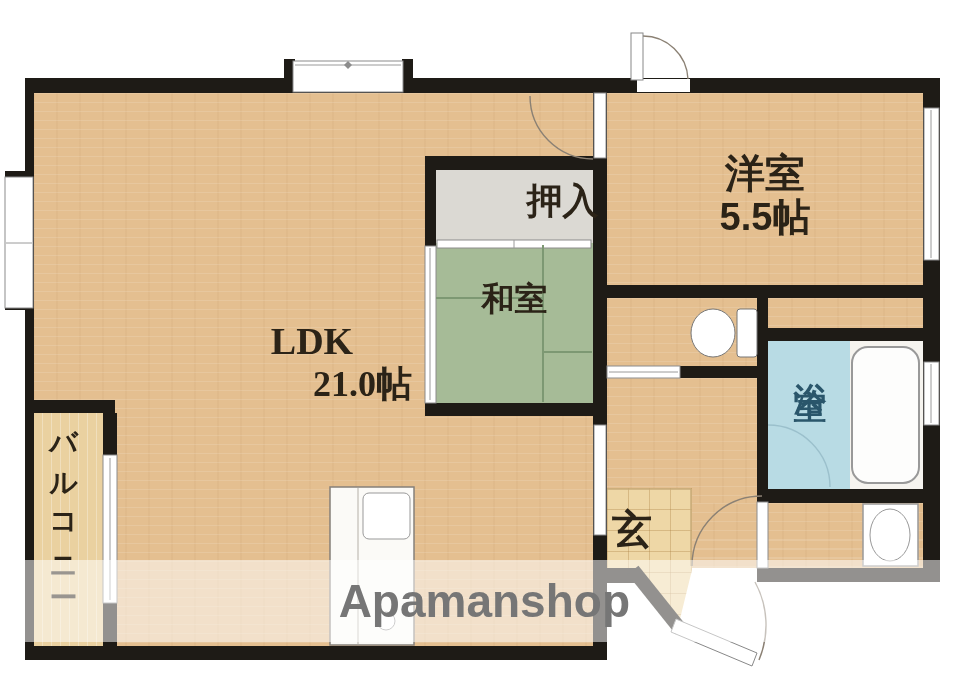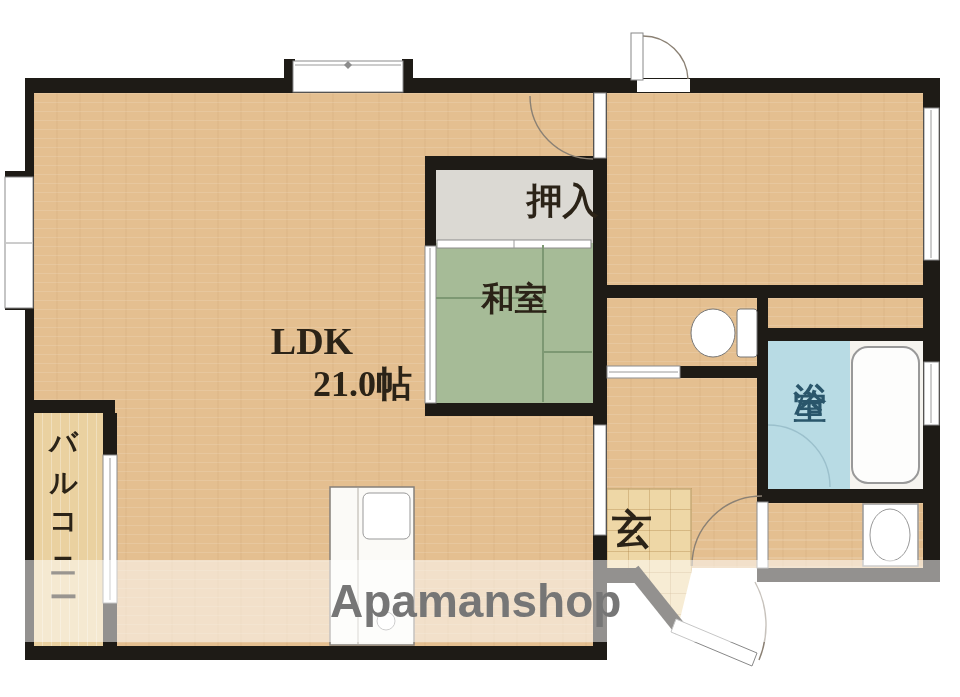--- a/index.html
+++ b/index.html
@@ -20,21 +20,21 @@
   .closet{background-color:#dbd9d3;}
   .bath{background-color:#b8dbe4;}
   .tubroom{background-color:#f6f4ef;}
   svg.overlay{position:absolute;left:0;top:0;z-index:5;}
   .label{position:absolute;z-index:8;color:#2b2317;font-weight:700;text-align:center;line-height:1.15;}
   .label .sz{display:block;}
   .vlabel{position:absolute;z-index:8;color:#2b2317;font-weight:700;
           writing-mode:vertical-rl;text-orientation:mixed;}
   .wm-band{position:absolute;left:0;top:560px;width:960px;height:82px;
            background:rgba(255,255,255,.52);z-index:10;}
-  .wm-text{position:absolute;left:330px;top:574px;width:300px;text-align:left;
+  .wm-text{position:absolute;left:330px;top:574px;width:300px;text-align:right;
            font-size:46px;font-weight:600;color:#767676;z-index:11;letter-spacing:0;}
 </style>
 </head>
 <body>
 
 <div class="abs wood" style="left:33px;top:93px;width:560px;height:553px;"></div>
 <div class="abs wood" style="left:607px;top:93px;width:316px;height:192px;"></div>
 <div class="abs wood" style="left:607px;top:298px;width:150px;height:68px;"></div>
 <div class="abs wood" style="left:768px;top:298px;width:155px;height:30px;"></div>
 <div class="abs wood" style="left:607px;top:378px;width:150px;height:190px;"></div>
@@ -134,20 +134,22 @@
     <ellipse cx="890" cy="535" rx="20" ry="26" fill="none" stroke="#999"></ellipse>
   </g>
 </svg>
 
 <div class="label" style="left:212px;top:320px;width:200px;font-size:38px;font-family:Liberation Serif, serif;">
   <span>LDK</span>
   <span class="sz" style="font-size:36px;text-align:right;">21.0帖</span>
 </div>
 
 <div class="label" style="left:665px;top:150px;width:200px;font-size:40px;">
+  <span>洋室</span>
+  <span class="sz" style="font-size:38px;">5.5帖</span>
 </div>
 
 <div class="label" style="left:436px;top:180px;width:157px;font-size:36px;padding-left:48px;">
   <span>押入</span>
 </div>
 
 <div class="label" style="left:436px;top:280px;width:157px;font-size:33px;">
   <span>和室</span>
 </div>
 

